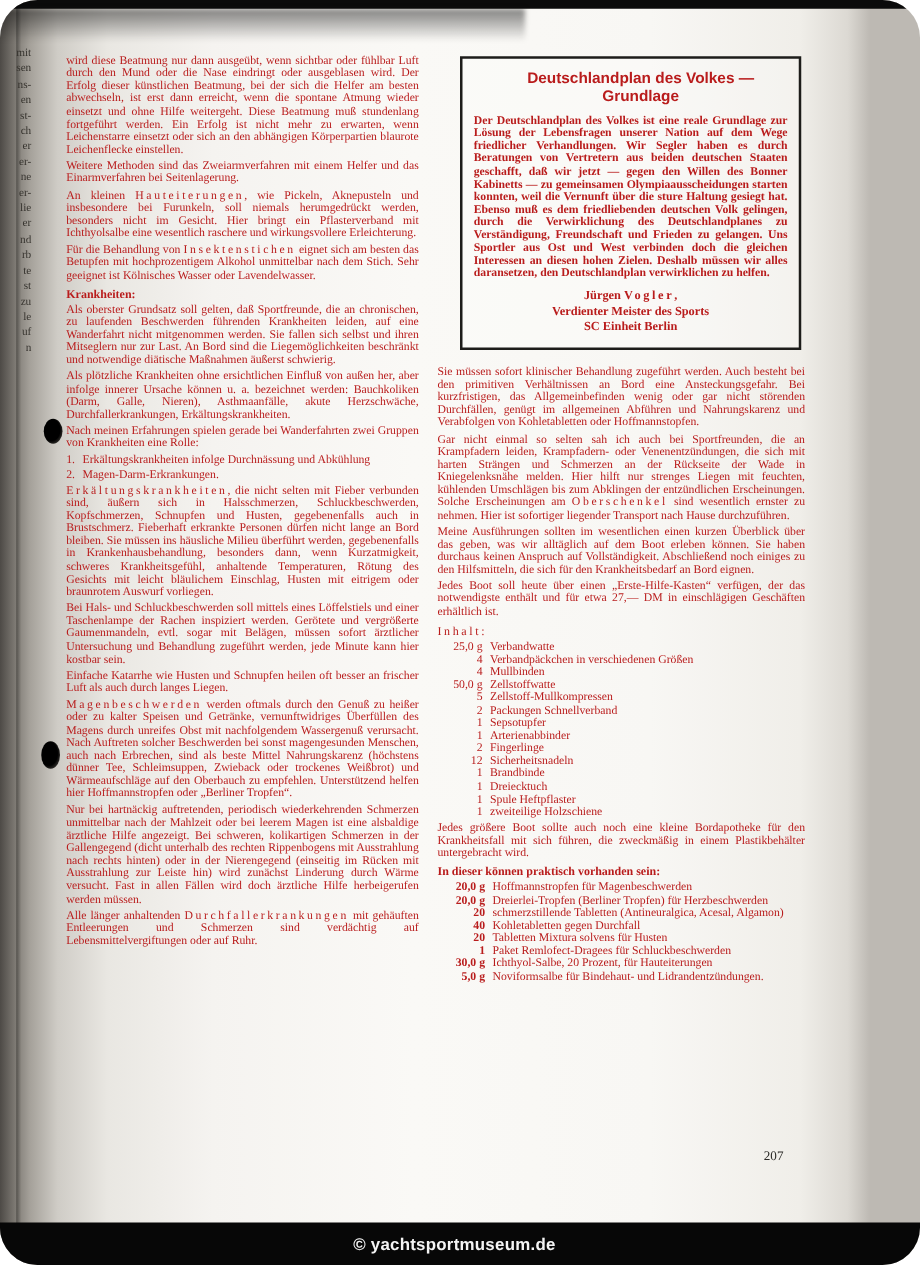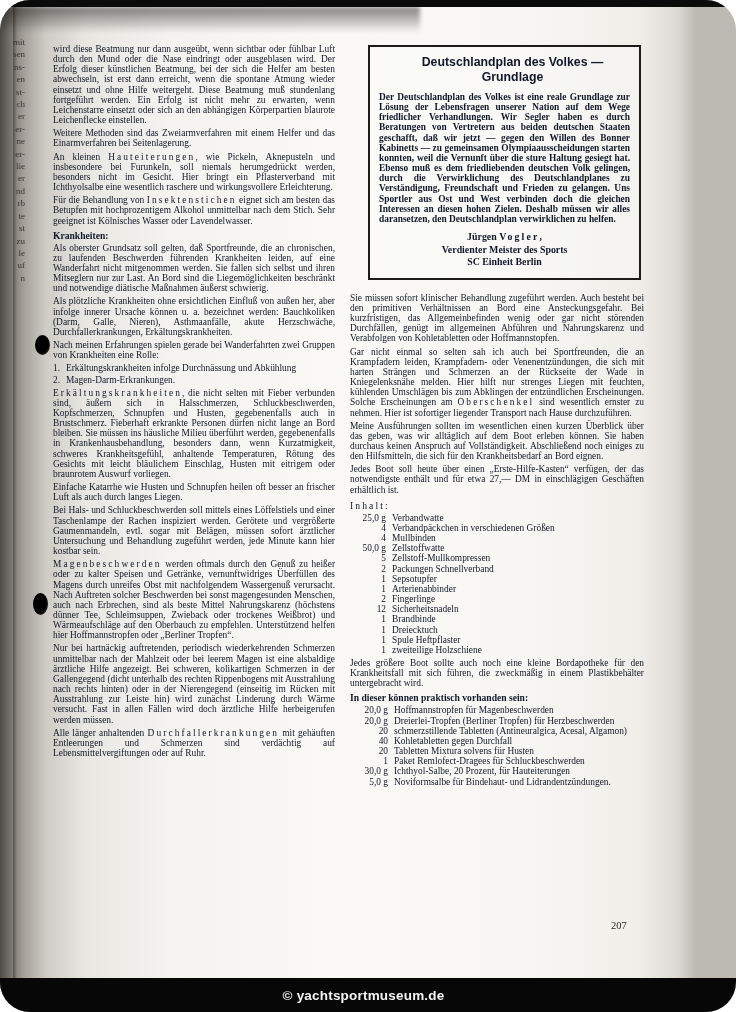--- a/index.html
+++ b/index.html
@@ -32,21 +32,21 @@
   .gutter-frags{position:absolute;left:0;top:36px;width:25px;text-align:right;
     color:#37342f;font-size:9px;line-height:12.4px;}
   .gutter-line{position:absolute;left:13px;top:0;width:4px;height:1012px;
     background:linear-gradient(90deg,rgba(0,0,0,.35),rgba(0,0,0,0));}
   .hole{position:absolute;border-radius:50%;
     background:radial-gradient(ellipse at 40% 45%, #000 0 55%, #3a3733 80%, rgba(60,57,52,0) 100%);}
   .hole1{left:35px;top:335px;width:15px;height:20px;}
   .hole2{left:33px;top:593px;width:15px;height:22px;}
 
   
-  .col{position:absolute;top:44px;color:#0f172a;}
+  .col{position:absolute;top:44px;color:#b91c1c;}
   .col-left{left:53px;width:282px;}
   .col-right{left:350px;width:294px;}
   .col p{margin:0 0 3px 0;text-align:justify;font-size:9.4px;line-height:10.15px;}
   .sp{letter-spacing:2.1px;margin-top:36px;}
   .shead{font-weight:700;font-size:9.6px;margin:4px 0 2px 0;}
   .nrow{display:flex;font-size:9.4px;line-height:10.15px;margin-bottom:1px;}
   .nrow .n{flex:none;width:13px;}
   .nrow .t{flex:1;text-align:left;}
 
   
@@ -58,21 +58,21 @@
 
 4;}
   .box-body{font-weight:700;font-size:9.8px;line-height:11.65px;text-align:justify;margin:0;}
   .box-sig{margin-top:7px;text-align:center;font-weight:700;font-size:9.9px;line-height:12.6px;}
 
   
   .inv{margin:2px 0 3px 0;}
   .inv-row{display:flex;font-size:9.4px;line-height:10.15px;}
   .inv-row .qty{flex:none;text-align:right;padding-right:6px;}
   .inv1 .qty{width:36px;}
-  .inv2 .qty{width:38px;}
+  .inv2 .qty{width:38px;font-weight:bold;}
   .inv-row .it{flex:1;text-align:left;}
   .inhalt-head{font-size:9.6px;margin:5px 0 2px 0;}
 
   .page-number{position:absolute;left:611px;top:920px;font-size:10.5px;color:#2a2926;}
 </style>
 </head>
 <body>
 
 <div id="scan">
   <div class="paper"></div>
@@ -124,22 +124,22 @@
           <span class="n">1.</span>
           <span class="t">Erkältungskrankheiten infolge Durchnässung und Abkühlung</span>
         </div>
 
         <div class="nrow">
           <span class="n">2.</span>
           <span class="t">Magen-Darm-Erkrankungen.</span>
         </div>
       </div>
     <p><span class="sp">Erkältungskrankheiten</span>, die nicht selten mit Fieber verbunden sind, äußern sich in Halsschmerzen, Schluckbeschwerden, Kopfschmerzen, Schnupfen und Husten, gegebenenfalls auch in Brustschmerz. Fieberhaft erkrankte Personen dürfen nicht lange an Bord bleiben. Sie müssen ins häusliche Milieu überführt werden, gegebenenfalls in Krankenhausbehandlung, besonders dann, wenn Kurzatmigkeit, schweres Krankheitsgefühl, anhaltende Temperaturen, Rötung des Gesichts mit leicht bläulichem Einschlag, Husten mit eitrigem oder braunrotem Auswurf vorliegen.</p>
+    <p>Bei Hals- und Schluckbeschwerden soll mittels eines Löffelstiels und einer Taschenlampe der Rachen inspiziert werden. Gerötete und vergrößerte Gaumenmandeln, evtl. sogar mit Belägen, müssen sofort ärztlicher Untersuchung und Behandlung zugeführt werden, jede Minute kann hier kostbar sein.</p>
     <p>Einfache Katarrhe wie Husten und Schnupfen heilen oft besser an frischer Luft als auch durch langes Liegen.</p>
-    <p>Bei Hals- und Schluckbeschwerden soll mittels eines Löffelstiels und einer Taschenlampe der Rachen inspiziert werden. Gerötete und vergrößerte Gaumenmandeln, evtl. sogar mit Belägen, müssen sofort ärztlicher Untersuchung und Behandlung zugeführt werden, jede Minute kann hier kostbar sein.</p>
     <p><span class="sp">Magenbeschwerden</span> werden oftmals durch den Genuß zu heißer oder zu kalter Speisen und Getränke, vernunftwidriges Überfüllen des Magens durch unreifes Obst mit nachfolgendem Wassergenuß verursacht. Nach Auftreten solcher Beschwerden bei sonst magengesunden Menschen, auch nach Erbrechen, sind als beste Mittel Nahrungskarenz (höchstens dünner Tee, Schleimsuppen, Zwieback oder trockenes Weißbrot) und Wärmeaufschläge auf den Oberbauch zu empfehlen. Unterstützend helfen hier Hoffmannstropfen oder „Berliner Tropfen“.</p>
     <p>Nur bei hartnäckig auftretenden, periodisch wiederkehrenden Schmerzen unmittelbar nach der Mahlzeit oder bei leerem Magen ist eine alsbaldige ärztliche Hilfe angezeigt. Bei schweren, kolikartigen Schmerzen in der Gallengegend (dicht unterhalb des rechten Rippenbogens mit Ausstrahlung nach rechts hinten) oder in der Nierengegend (einseitig im Rücken mit Ausstrahlung zur Leiste hin) wird zunächst Linderung durch Wärme versucht. Fast in allen Fällen wird doch ärztliche Hilfe herbeigerufen werden müssen.</p>
     <p>Alle länger anhaltenden <span class="sp">Durchfallerkrankungen</span> mit gehäuften Entleerungen und Schmerzen sind verdächtig auf Lebensmittelvergiftungen oder auf Ruhr.</p>
   </div>
 
   <div class="col col-right">
     <div class="box">
       <div class="box-title">
         <div>Deutschlandplan des Volkes — Grundlage</div>
       </div>

